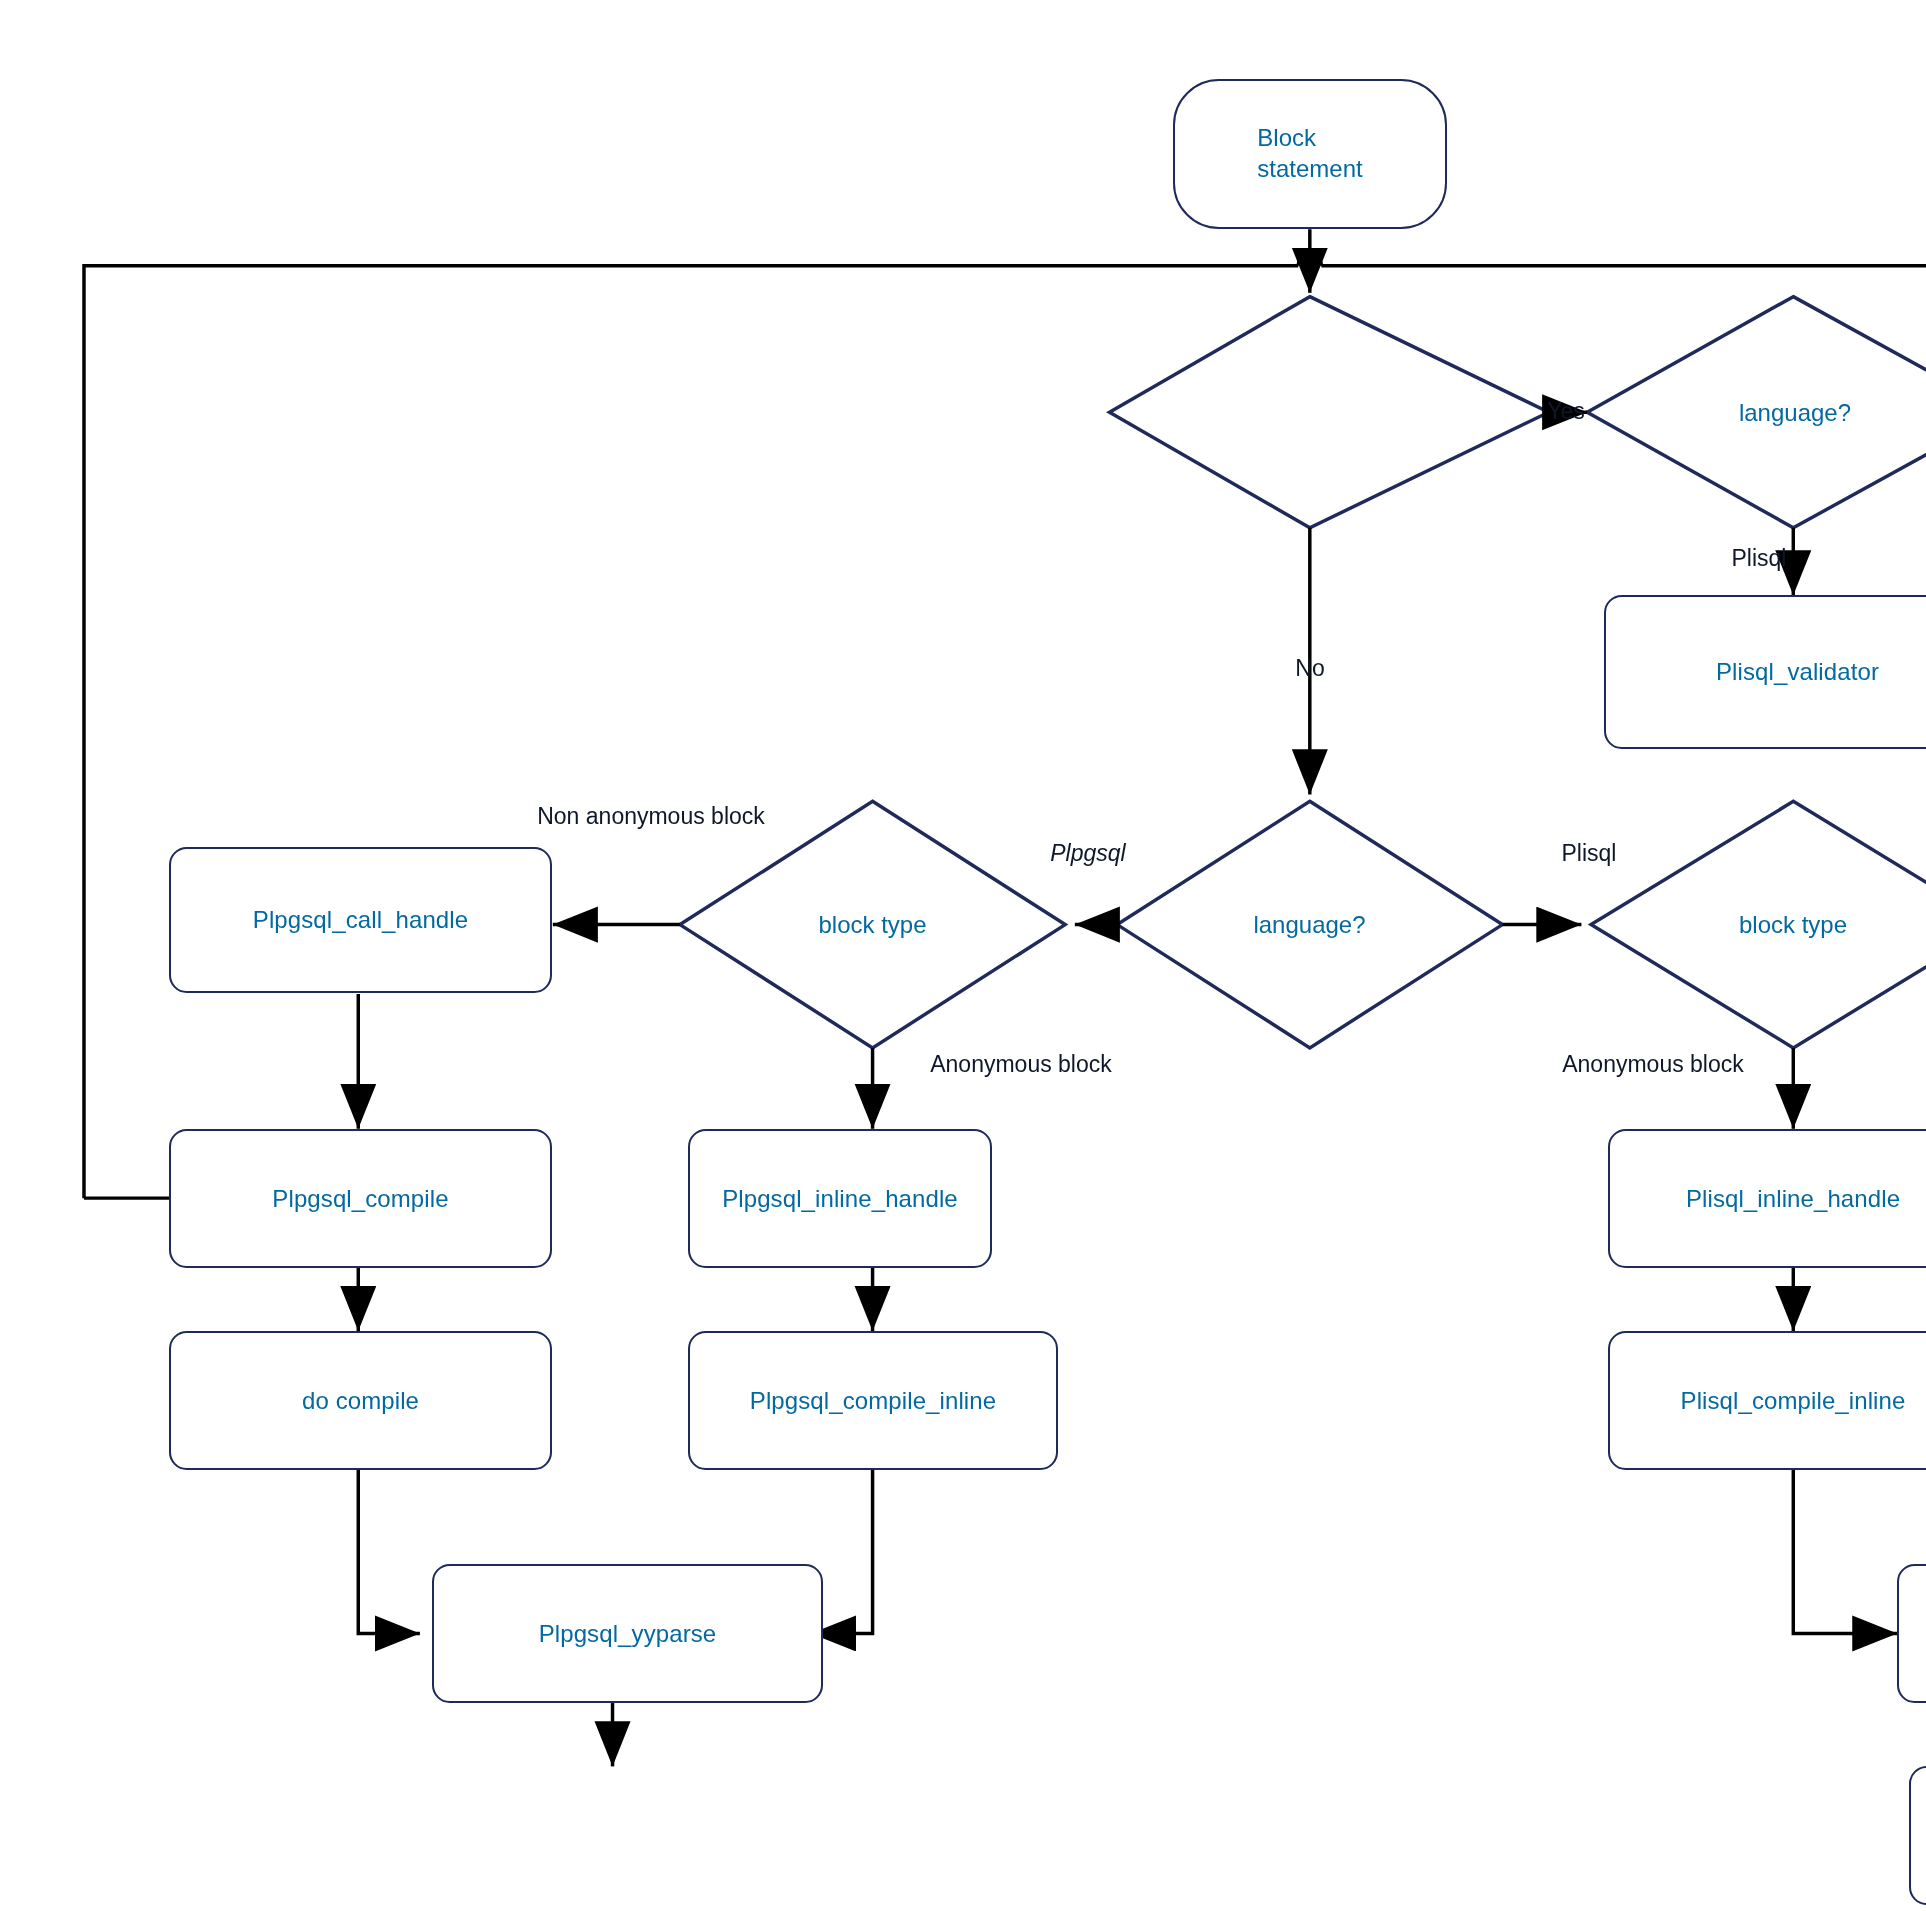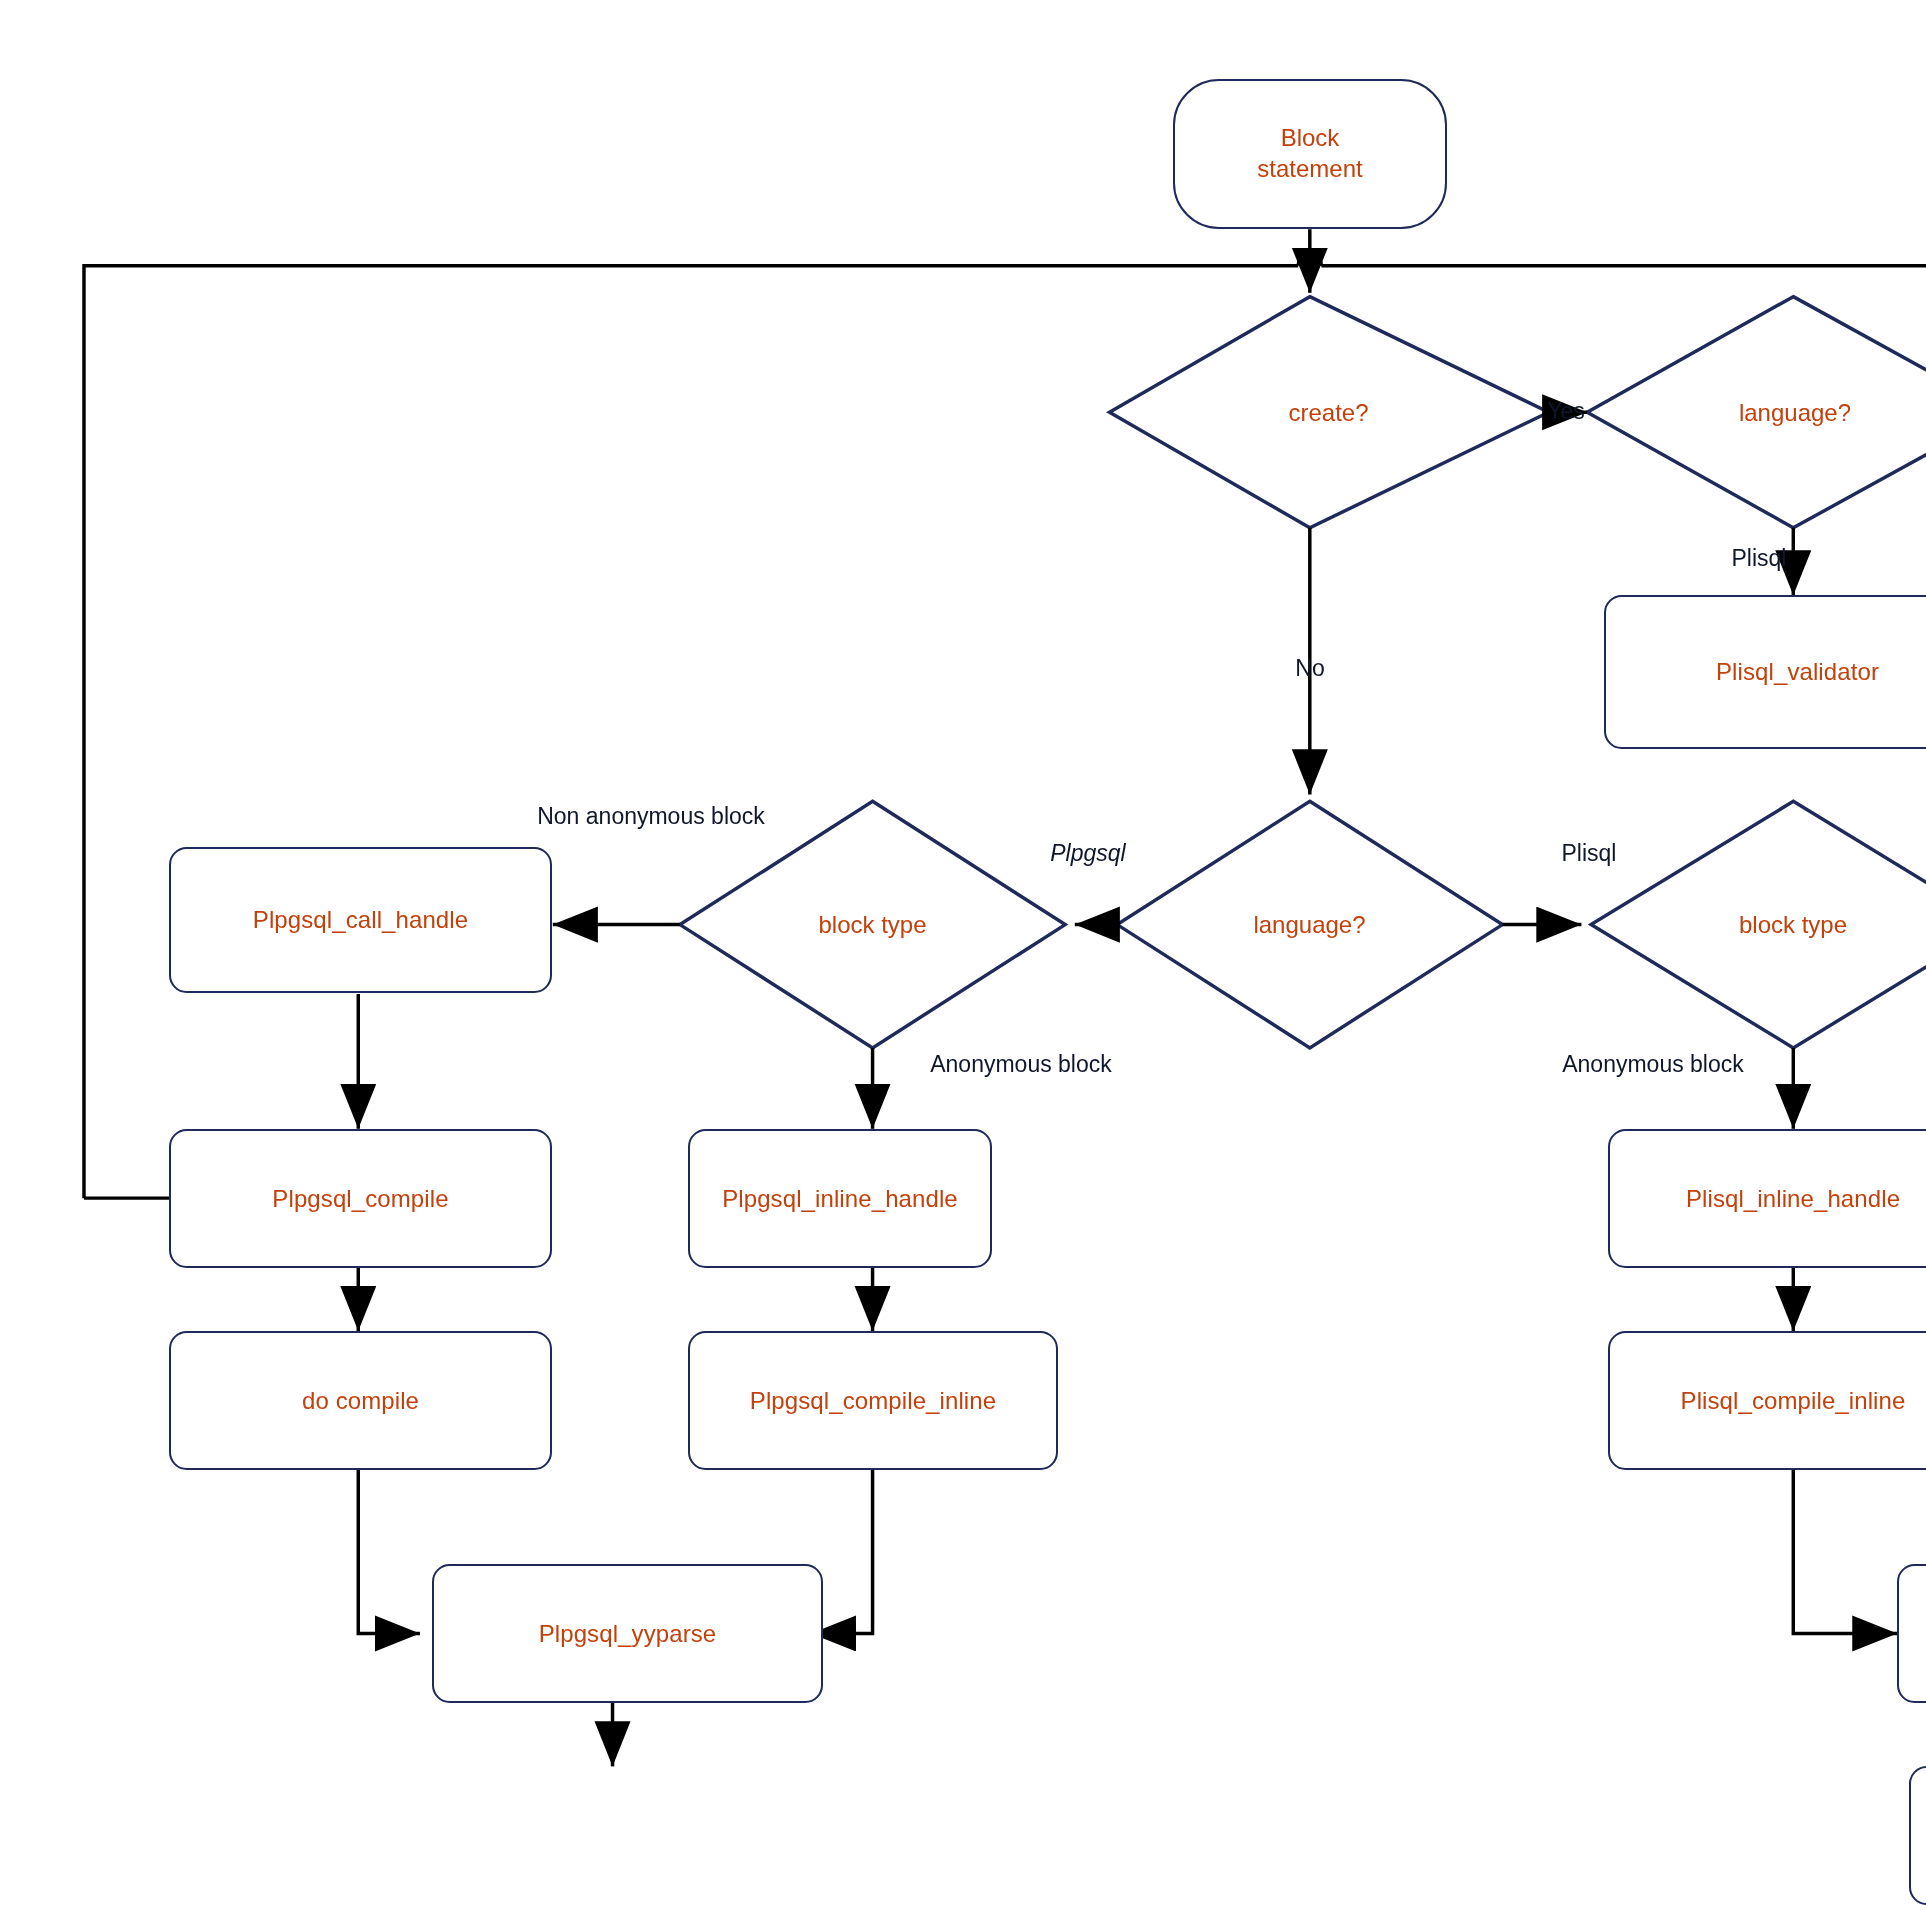--- a/index.html
+++ b/index.html
@@ -25,22 +25,21 @@
     width: 2704px;
     height: 1912px;
   }
   
   .node {
     position: absolute;
     box-sizing: border-box;
     display: flex;
     align-items: center;
     justify-content: center;
-    text-align: center;
-    color: #c2410c;
+    color: #0369a1;
     z-index: 3;
   }
   .box {
     border: 2.3px solid #1F2A5A;
     border-radius: 17.7px;
     background: #ffffff;
     font-size: 24px;
     line-height: 1.22;
     letter-spacing: 0.1px;
   }
@@ -147,23 +146,20 @@
 
       <path d="M5465,4420 L5465,4585" marker-end="url(#ah)"></path>
     </g>
   </svg>
 
   <div class="node terminator" style="left:1173px; top:79px; width:274px; height:150px;">
     <span style="white-space:pre-line;">Block
 statement</span>
   </div>
 
-  <div class="node diamond" style="left:1109px; top:297px; width:439px; height:231px;">
-    <span class="dlabel">create?</span>
-  </div>
 
   <div class="node diamond" style="left:1587px; top:297px; width:416px; height:231px;">
     <span class="dlabel">language?</span>
   </div>
 
   <div class="node box" style="left:1604px; top:595px; width:387px; height:154px;">
     <span>Plisql_validator</span>
   </div>
 
   <div class="node diamond" style="left:1117px; top:801px; width:385px; height:247px;">

